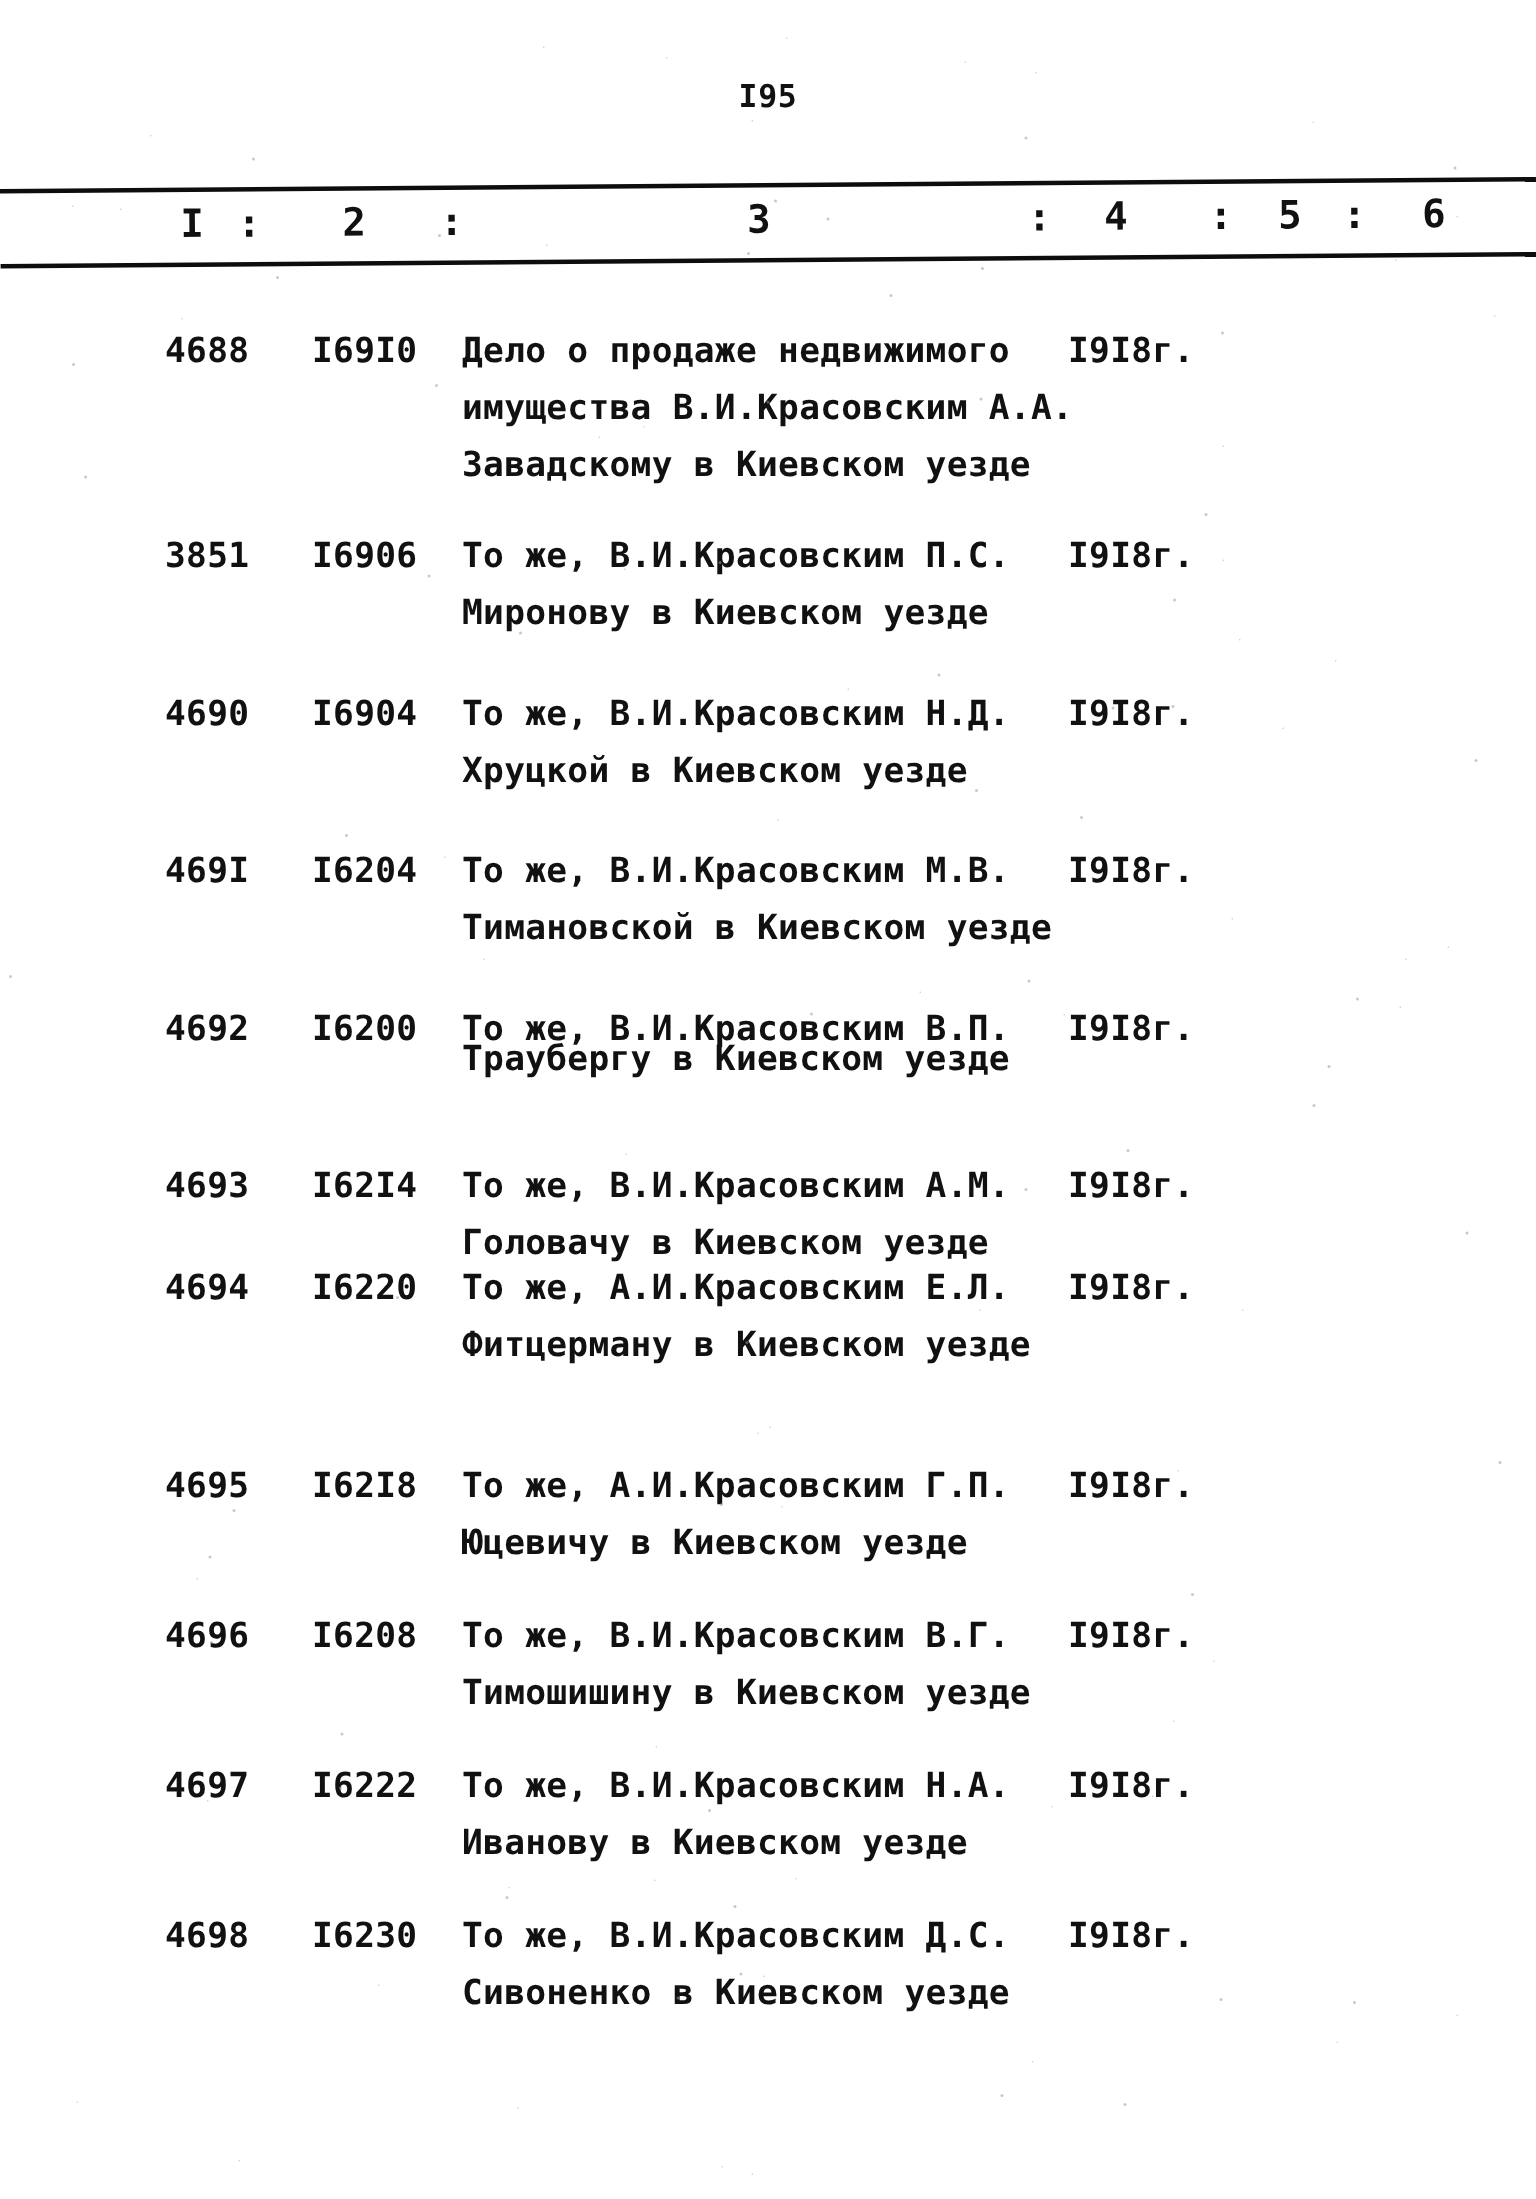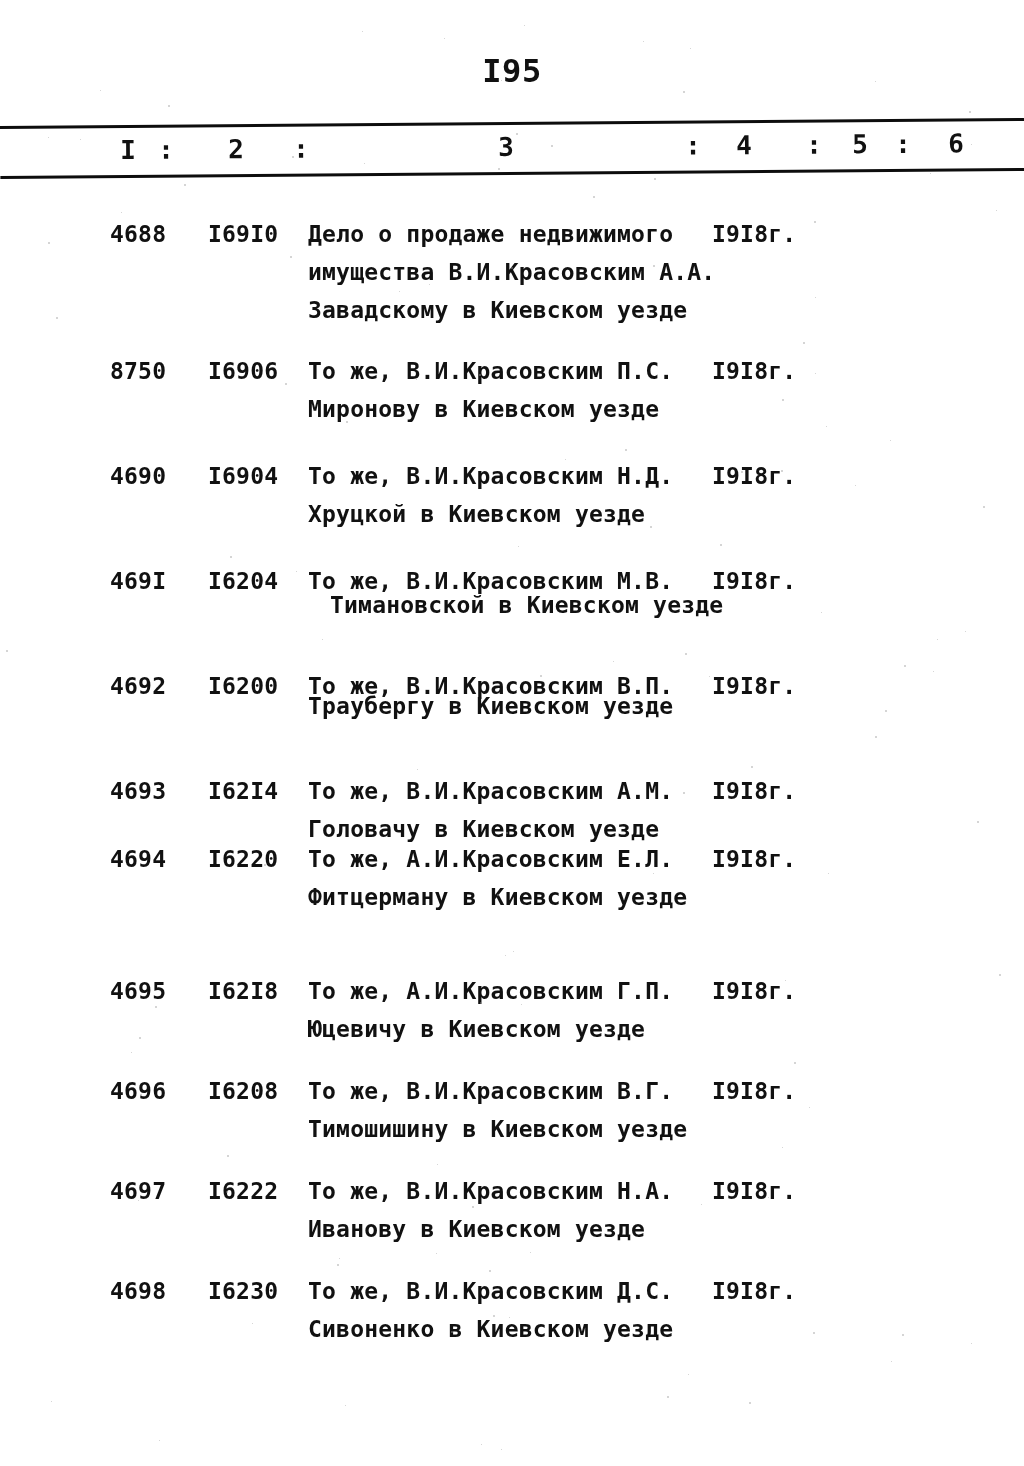--- a/index.html
+++ b/index.html
@@ -26,21 +26,21 @@
     background: #ffffff;
   }
 
   
   .page-number {
     position: absolute;
     top: 52px;
     left: 0;
     width: 1024px;
     text-align: center;
-    font-size: 32px;
+    font-size: 21px;
     font-weight: 700;
     letter-spacing: 0.5px;
   }
 
   
   .header-block {
     position: absolute;
     left: 0;
     top: 126px;
     width: 1024px;
@@ -128,38 +128,38 @@
   <div id="entries">
       <div class="entry" style="top: 215px; height: 114px;">
         <div class="cell c-num">4688</div>
         <div class="cell c-code">I69I0</div>
         <div class="cell c-desc" style="top: 0px;">Дело о продаже недвижимого</div>
         <div class="cell c-desc" style="top: 38px;">имущества В.И.Красовским А.А.</div>
         <div class="cell c-desc" style="top: 76px;">Завадскому в Киевском уезде</div>
         <div class="cell c-date">I9I8г.</div>
       </div>
       <div class="entry" style="top: 352px; height: 76px;">
-        <div class="cell c-num">8750</div>
+        <div class="cell c-num">3851</div>
         <div class="cell c-code">I6906</div>
         <div class="cell c-desc" style="top: 0px;">То же, В.И.Красовским П.С.</div>
         <div class="cell c-desc" style="top: 38px;">Миронову в Киевском уезде</div>
         <div class="cell c-date">I9I8г.</div>
       </div>
       <div class="entry" style="top: 457px; height: 76px;">
         <div class="cell c-num">4690</div>
         <div class="cell c-code">I6904</div>
         <div class="cell c-desc" style="top: 0px; text-align: center;">То же, В.И.Красовским Н.Д.</div>
         <div class="cell c-desc" style="top: 38px;">Хруцкой в Киевском уезде</div>
         <div class="cell c-date">I9I8г.</div>
       </div>
       <div class="entry" style="top: 562px; height: 76px;">
         <div class="cell c-num">469I</div>
         <div class="cell c-code">I6204</div>
         <div class="cell c-desc" style="top: 0px;">То же, В.И.Красовским М.В.</div>
-        <div class="cell c-desc" style="top: 24px; margin-left: 22px;">Тимановской в Киевском уезде</div>
+        <div class="cell c-desc" style="top: 38px;">Тимановской в Киевском уезде</div>
         <div class="cell c-date">I9I8г.</div>
       </div>
       <div class="entry" style="top: 667px; height: 76px;">
         <div class="cell c-num">4692</div>
         <div class="cell c-code">I6200</div>
         <div class="cell c-desc" style="top: 0px;">То же, В.И.Красовским В.П.</div>
         <div class="cell c-desc" style="top: 20px;">Траубергу в Киевском уезде</div>
         <div class="cell c-date">I9I8г.</div>
       </div>
       <div class="entry" style="top: 772px; height: 76px;">

